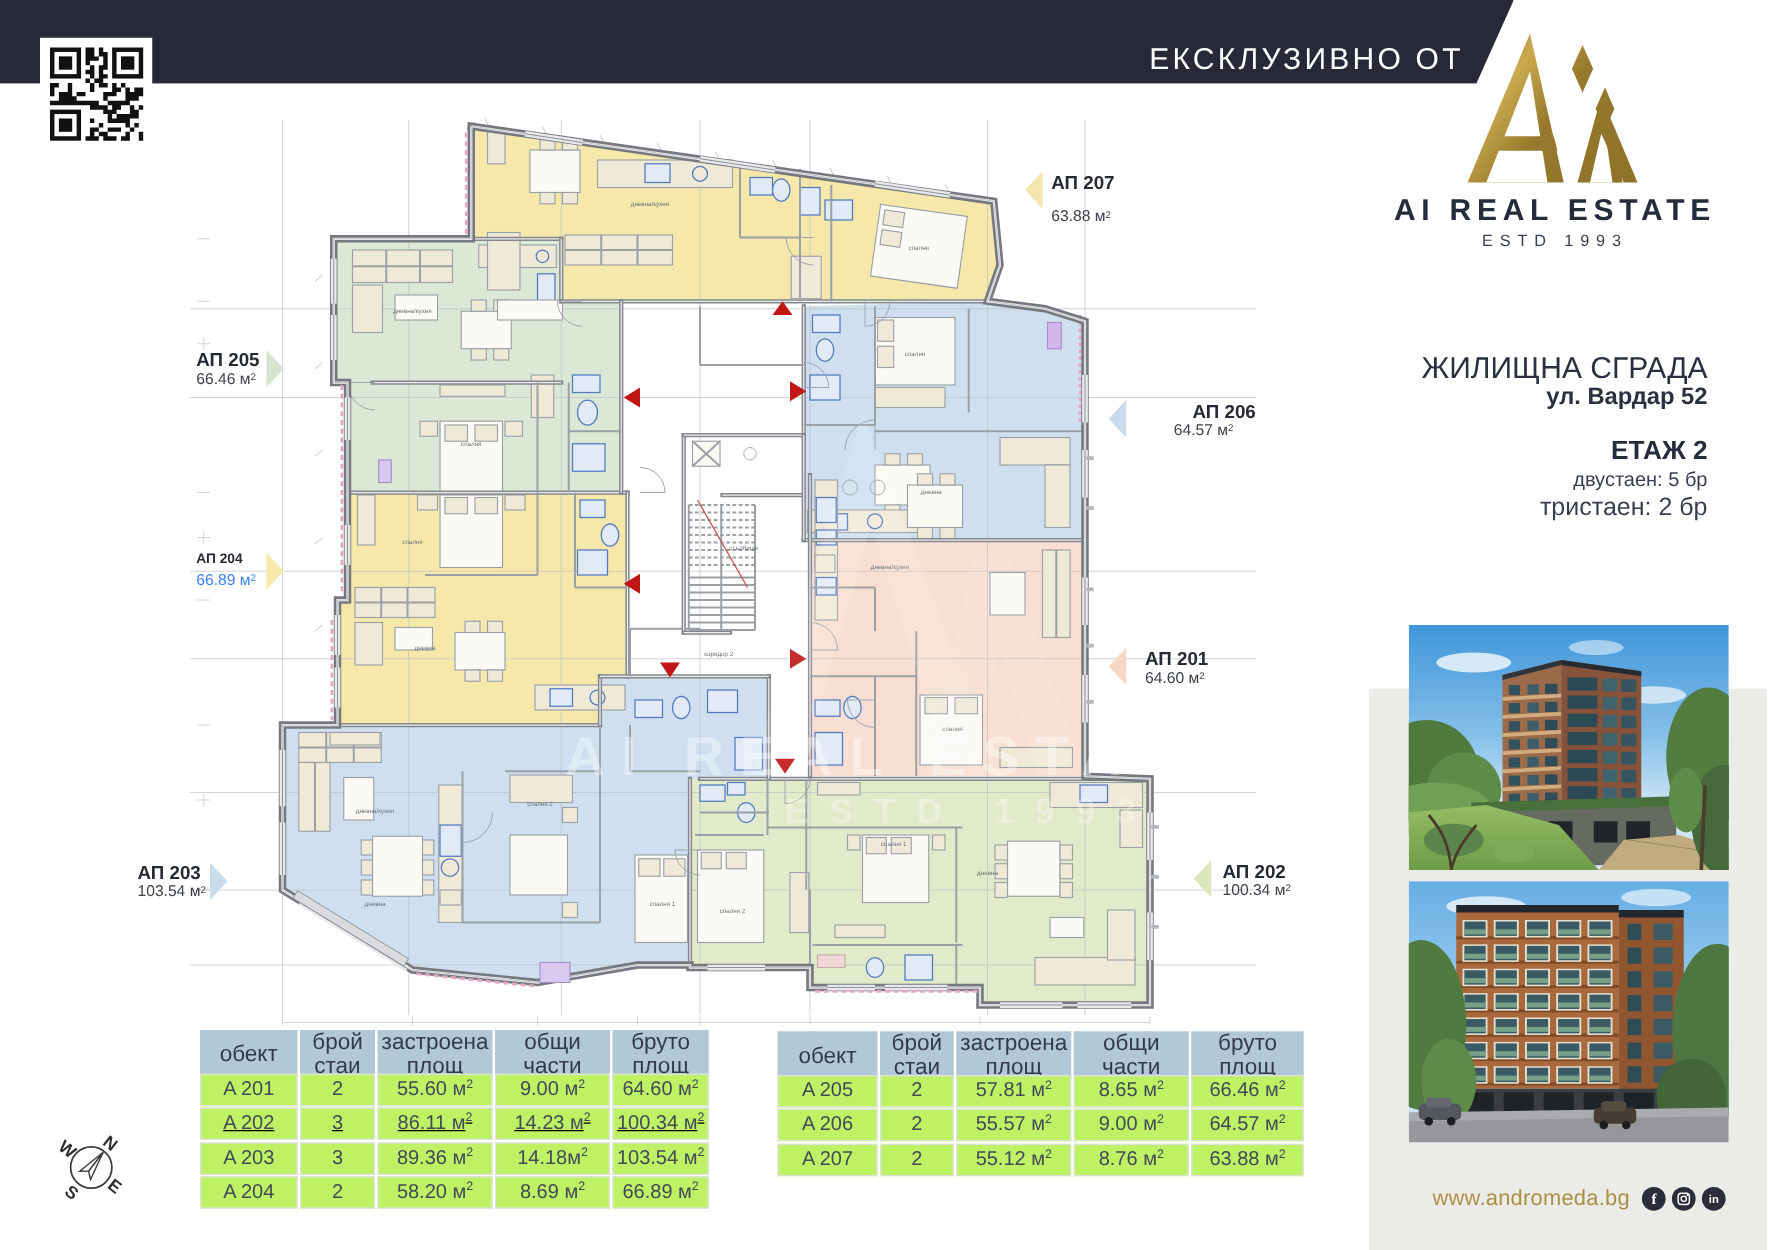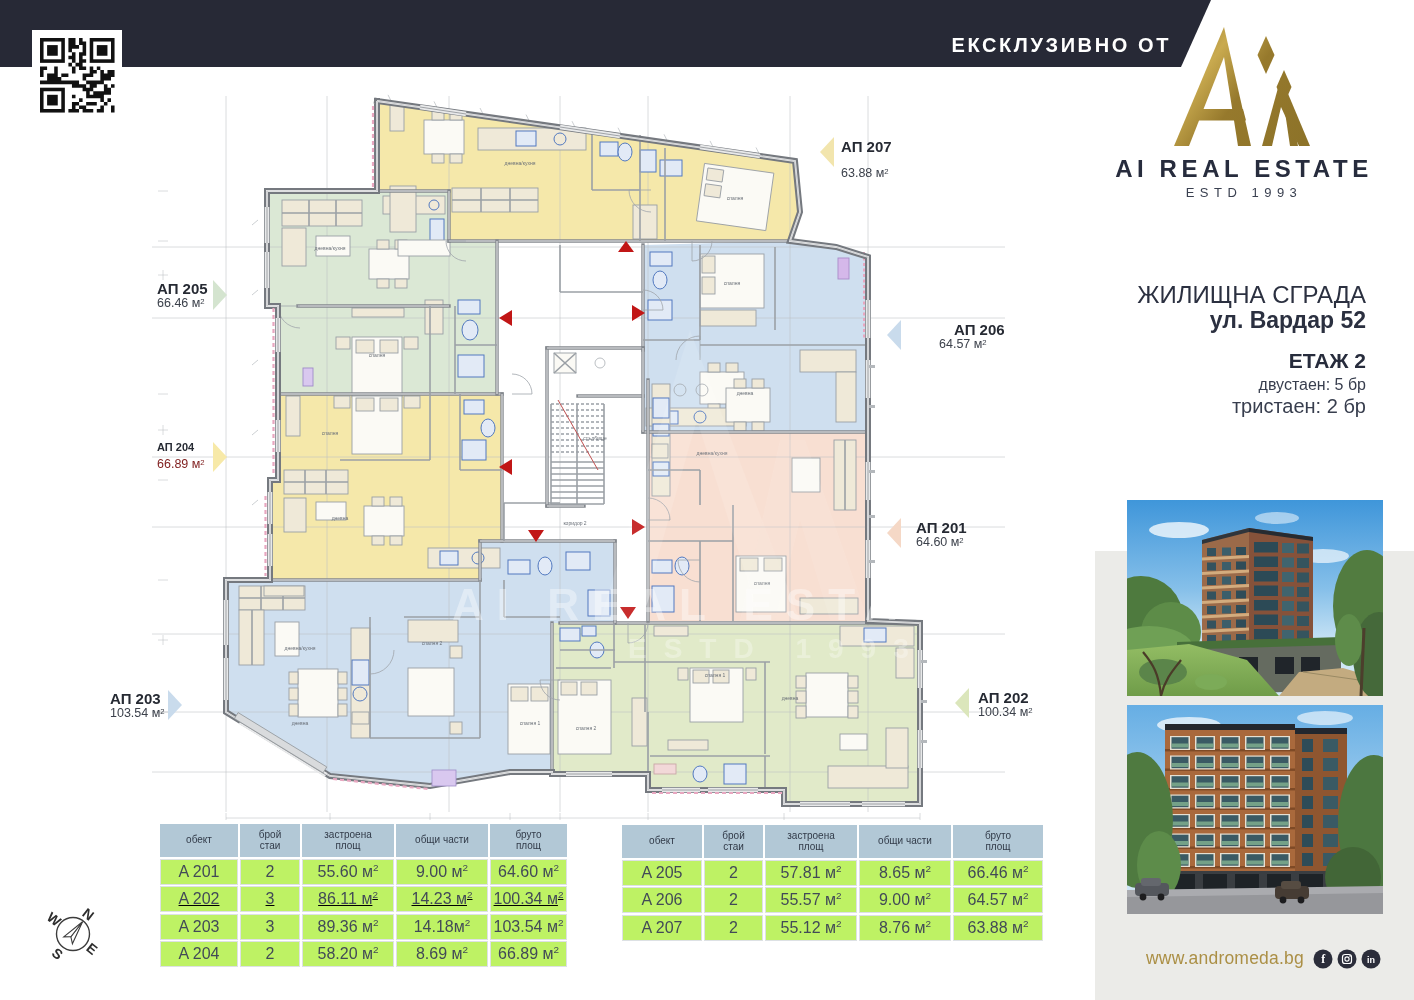--- a/index.html
+++ b/index.html
@@ -2,33 +2,33 @@
 <html><head>
 <meta charset="utf-8">
 <style>
   html,body{margin:0;padding:0;background:#fff;}
   #page{position:relative;width:1414px;height:1000px;overflow:hidden;background:#fff;
         font-family:"Liberation Sans",sans-serif;}
   .abs{position:absolute;}
   sup{font-size:62%;vertical-align:baseline;position:relative;top:-0.45em;}
   .tbl{font-family:"Liberation Sans",sans-serif;}
   .trow{display:grid;column-gap:2px;margin-bottom:1.6px;}
-  .thead div{background:#b2c8d6;color:#323b49;font-size:10px;line-height:1.08;
+  .thead div{background:#b2c8d6;color:#323b49;font-size:18px;line-height:1.08;
      display:flex;align-items:center;justify-content:center;text-align:center;}
   .tdata div{background:#bef264;border:1px solid #dde1e4;color:#424a57;font-size:16px;
      display:flex;align-items:center;justify-content:center;}
 </style>
 </head>
 <body>
 <div id="page">
 
 <div class="abs" style="left:0;top:0;width:1211px;height:67px;background:#272936;
      clip-path:polygon(0 0,1211px 0,1181px 67px,0 67px);"></div>
 
-<div class="abs" style="right:243px;top:34px;color:#fff;font-size:20px;font-weight:700;letter-spacing:2.6px;">ЕКСКЛУЗИВНО ОТ</div>
+<div class="abs" style="right:243px;top:34px;color:#fff;font-size:24px;font-weight:400;letter-spacing:2.6px;">ЕКСКЛУЗИВНО ОТ</div>
 
 <svg class="abs" style="left:32px;top:30px" width="90" height="90" id="qr">
       <rect x="0" y="0" width="90" height="90" fill="#fff"></rect>
 <path d="M36.4,8h3.55v3.55h-3.55z M39.95,8h3.55v3.55h-3.55z M47.05,8h3.55v3.55h-3.55z M36.4,11.55h3.55v3.55h-3.55z M39.95,11.55h3.55v3.55h-3.55z M47.05,11.55h3.55v3.55h-3.55z M50.6,11.55h3.55v3.55h-3.55z M36.4,15.1h3.55v3.55h-3.55z M39.95,15.1h3.55v3.55h-3.55z M43.5,15.1h3.55v3.55h-3.55z M50.6,15.1h3.55v3.55h-3.55z M36.4,18.65h3.55v3.55h-3.55z M50.6,18.65h3.55v3.55h-3.55z M39.95,22.2h3.55v3.55h-3.55z M47.05,22.2h3.55v3.55h-3.55z M50.6,22.2h3.55v3.55h-3.55z M36.4,25.75h3.55v3.55h-3.55z M39.95,25.75h3.55v3.55h-3.55z M47.05,25.75h3.55v3.55h-3.55z M39.95,29.3h3.55v3.55h-3.55z M47.05,29.3h3.55v3.55h-3.55z M50.6,29.3h3.55v3.55h-3.55z M36.4,32.85h3.55v3.55h-3.55z M43.5,32.85h3.55v3.55h-3.55z M47.05,32.85h3.55v3.55h-3.55z M8,36.4h3.55v3.55h-3.55z M11.55,36.4h3.55v3.55h-3.55z M22.2,36.4h3.55v3.55h-3.55z M39.95,36.4h3.55v3.55h-3.55z M47.05,36.4h3.55v3.55h-3.55z M50.6,36.4h3.55v3.55h-3.55z M57.7,36.4h3.55v3.55h-3.55z M64.8,36.4h3.55v3.55h-3.55z M8,39.95h3.55v3.55h-3.55z M22.2,39.95h3.55v3.55h-3.55z M39.95,39.95h3.55v3.55h-3.55z M57.7,39.95h3.55v3.55h-3.55z M61.25,39.95h3.55v3.55h-3.55z M68.35,39.95h3.55v3.55h-3.55z M75.45,39.95h3.55v3.55h-3.55z M79,39.95h3.55v3.55h-3.55z M8,43.5h3.55v3.55h-3.55z M15.1,43.5h3.55v3.55h-3.55z M18.65,43.5h3.55v3.55h-3.55z M22.2,43.5h3.55v3.55h-3.55z M29.3,43.5h3.55v3.55h-3.55z M32.85,43.5h3.55v3.55h-3.55z M50.6,43.5h3.55v3.55h-3.55z M54.15,43.5h3.55v3.55h-3.55z M57.7,43.5h3.55v3.55h-3.55z M68.35,43.5h3.55v3.55h-3.55z M71.9,43.5h3.55v3.55h-3.55z M75.45,43.5h3.55v3.55h-3.55z M79,43.5h3.55v3.55h-3.55z M15.1,47.05h3.55v3.55h-3.55z M18.65,47.05h3.55v3.55h-3.55z M22.2,47.05h3.55v3.55h-3.55z M25.75,47.05h3.55v3.55h-3.55z M50.6,47.05h3.55v3.55h-3.55z M68.35,47.05h3.55v3.55h-3.55z M71.9,47.05h3.55v3.55h-3.55z M75.45,47.05h3.55v3.55h-3.55z M8,50.6h3.55v3.55h-3.55z M11.55,50.6h3.55v3.55h-3.55z M15.1,50.6h3.55v3.55h-3.55z M18.65,50.6h3.55v3.55h-3.55z M22.2,50.6h3.55v3.55h-3.55z M25.75,50.6h3.55v3.55h-3.55z M29.3,50.6h3.55v3.55h-3.55z M32.85,50.6h3.55v3.55h-3.55z M36.4,50.6h3.55v3.55h-3.55z M39.95,50.6h3.55v3.55h-3.55z M43.5,50.6h3.55v3.55h-3.55z M54.15,50.6h3.55v3.55h-3.55z M57.7,50.6h3.55v3.55h-3.55z M61.25,50.6h3.55v3.55h-3.55z M64.8,50.6h3.55v3.55h-3.55z M68.35,50.6h3.55v3.55h-3.55z M39.95,54.15h3.55v3.55h-3.55z M43.5,54.15h3.55v3.55h-3.55z M47.05,54.15h3.55v3.55h-3.55z M50.6,54.15h3.55v3.55h-3.55z M57.7,54.15h3.55v3.55h-3.55z M61.25,54.15h3.55v3.55h-3.55z M71.9,54.15h3.55v3.55h-3.55z M79,54.15h3.55v3.55h-3.55z M50.6,57.7h3.55v3.55h-3.55z M54.15,57.7h3.55v3.55h-3.55z M57.7,57.7h3.55v3.55h-3.55z M71.9,57.7h3.55v3.55h-3.55z M75.45,57.7h3.55v3.55h-3.55z M54.15,61.25h3.55v3.55h-3.55z M61.25,61.25h3.55v3.55h-3.55z M64.8,61.25h3.55v3.55h-3.55z M68.35,61.25h3.55v3.55h-3.55z M71.9,61.25h3.55v3.55h-3.55z M75.45,61.25h3.55v3.55h-3.55z M39.95,64.8h3.55v3.55h-3.55z M54.15,64.8h3.55v3.55h-3.55z M57.7,64.8h3.55v3.55h-3.55z M61.25,64.8h3.55v3.55h-3.55z M64.8,64.8h3.55v3.55h-3.55z M68.35,64.8h3.55v3.55h-3.55z M47.05,68.35h3.55v3.55h-3.55z M68.35,68.35h3.55v3.55h-3.55z M75.45,68.35h3.55v3.55h-3.55z M39.95,71.9h3.55v3.55h-3.55z M43.5,71.9h3.55v3.55h-3.55z M54.15,71.9h3.55v3.55h-3.55z M57.7,71.9h3.55v3.55h-3.55z M61.25,71.9h3.55v3.55h-3.55z M71.9,71.9h3.55v3.55h-3.55z M39.95,75.45h3.55v3.55h-3.55z M47.05,75.45h3.55v3.55h-3.55z M50.6,75.45h3.55v3.55h-3.55z M68.35,75.45h3.55v3.55h-3.55z M79,75.45h3.55v3.55h-3.55z M36.4,79h3.55v3.55h-3.55z M39.95,79h3.55v3.55h-3.55z M43.5,79h3.55v3.55h-3.55z M50.6,79h3.55v3.55h-3.55z M54.15,79h3.55v3.55h-3.55z M57.7,79h3.55v3.55h-3.55z M64.8,79h3.55v3.55h-3.55z M68.35,79h3.55v3.55h-3.55z M79,79h3.55v3.55h-3.55z" fill="#111"></path>
 <rect x="8" y="8" width="24.85" height="24.85" fill="#111"></rect>
 <rect x="11.55" y="11.55" width="17.75" height="17.75" fill="#fff"></rect>
 <rect x="15.1" y="15.1" width="10.65" height="10.65" fill="#111"></rect>
 <rect x="57.7" y="8" width="24.85" height="24.85" fill="#111"></rect>
 <rect x="61.25" y="11.55" width="17.75" height="17.75" fill="#fff"></rect>
 <rect x="64.8" y="15.1" width="10.65" height="10.65" fill="#111"></rect>
@@ -57,21 +57,21 @@
     <polygon points="1284,70 1291.5,87 1284,104 1276.5,87"></polygon>
   </g>
 </svg>
 
 <div class="abs" style="left:1108px;top:155px;width:272px;text-align:center;color:#272c3d;
      font-size:24px;font-weight:700;letter-spacing:4.6px;">AI REAL ESTATE</div>
 <div class="abs" style="left:1108px;top:185px;width:272px;text-align:center;color:#3a4050;
      font-size:13px;letter-spacing:5.5px;">ESTD 1993</div>
 
 <div class="abs" style="right:48px;top:281px;text-align:right;color:#2b3040;font-size:24px;letter-spacing:0px;">ЖИЛИЩНА СГРАДА</div>
-<div class="abs" style="right:48px;top:307px;text-align:right;color:#2b3040;font-size:23px;font-weight:700;">ул. Вардар 52</div>
+<div class="abs" style="right:48px;top:307px;text-align:right;color:#2b3040;font-size:19px;font-weight:700;">ул. Вардар 52</div>
 
 <div class="abs" style="right:48px;top:349px;text-align:right;color:#272c3c;font-size:21px;font-weight:700;">ЕТАЖ 2</div>
 <div class="abs" style="right:48px;top:376px;text-align:right;color:#383e4e;font-size:16px;">двустаен: 5 бр</div>
 <div class="abs" style="right:48px;top:395px;text-align:right;color:#383e4e;font-size:20px;">тристаен: 2 бр</div>
 
 <div class="abs" style="left:1095px;top:551px;width:319px;height:449px;background:#ebebe8;"></div>
 
 <svg class="abs" style="left:1127px;top:500px" width="256" height="196" id="photo1">
       <defs>
         <linearGradient id="sky1" x1="0" y1="0" x2="0" y2="1">
@@ -902,21 +902,21 @@
 <div class="abs" style="left:841px;top:138px;color:#262a33;font-size:15px;font-weight:700;">АП 207</div>
 <div class="abs" style="left:841px;top:166px;color:#3c414b;font-size:12.5px;">63.88 м<sup>2</sup></div>
 
 <div class="abs" style="left:157px;top:280px;color:#262a33;font-size:15px;font-weight:700;">АП 205</div>
 <div class="abs" style="left:157px;top:296px;color:#3c414b;font-size:12.5px;">66.46 м<sup>2</sup></div>
 <svg class="abs" style="left:213px;top:280px" width="16" height="30">
       <polygon points="0,0 0,30 14,15" fill="#d4e4cf"></polygon>
     </svg>
 
 <div class="abs" style="left:157px;top:441px;color:#262a33;font-size:11px;font-weight:700;">АП 204</div>
-<div class="abs" style="left:157px;top:457px;color:#7f1d1d;font-size:12.5px;">66.89 м<sup>2</sup></div>
+<div class="abs" style="left:157px;top:457px;color:#3b82f6;font-size:12.5px;">66.89 м<sup>2</sup></div>
 <svg class="abs" style="left:213px;top:442px" width="16" height="30">
       <polygon points="0,0 0,30 14,15" fill="#f7e9a8"></polygon>
     </svg>
 
 <div class="abs" style="left:110px;top:690px;color:#262a33;font-size:15px;font-weight:700;">АП 203</div>
 <div class="abs" style="left:110px;top:706px;color:#3c414b;font-size:12.5px;">103.54 м<sup>2</sup></div>
 <svg class="abs" style="left:168px;top:690px" width="16" height="30">
       <polygon points="0,0 0,30 14,15" fill="#c9dbec"></polygon>
     </svg>
 

